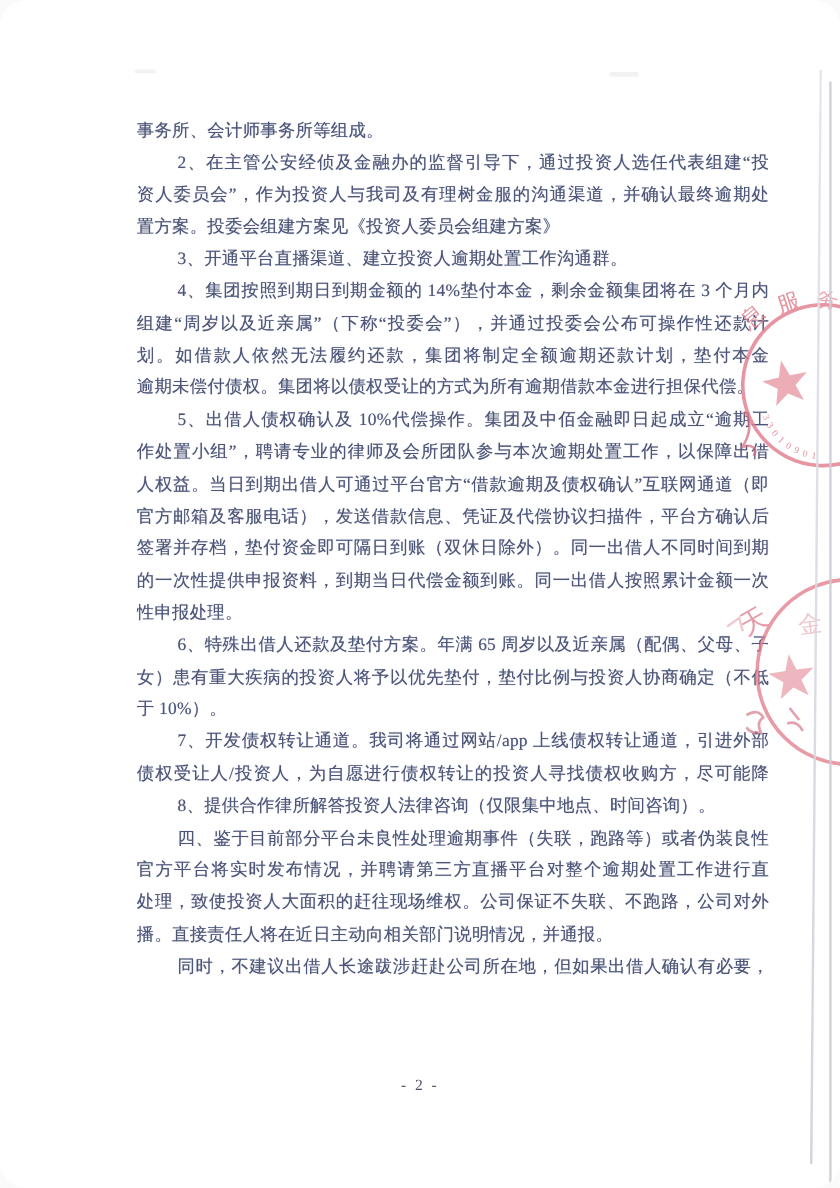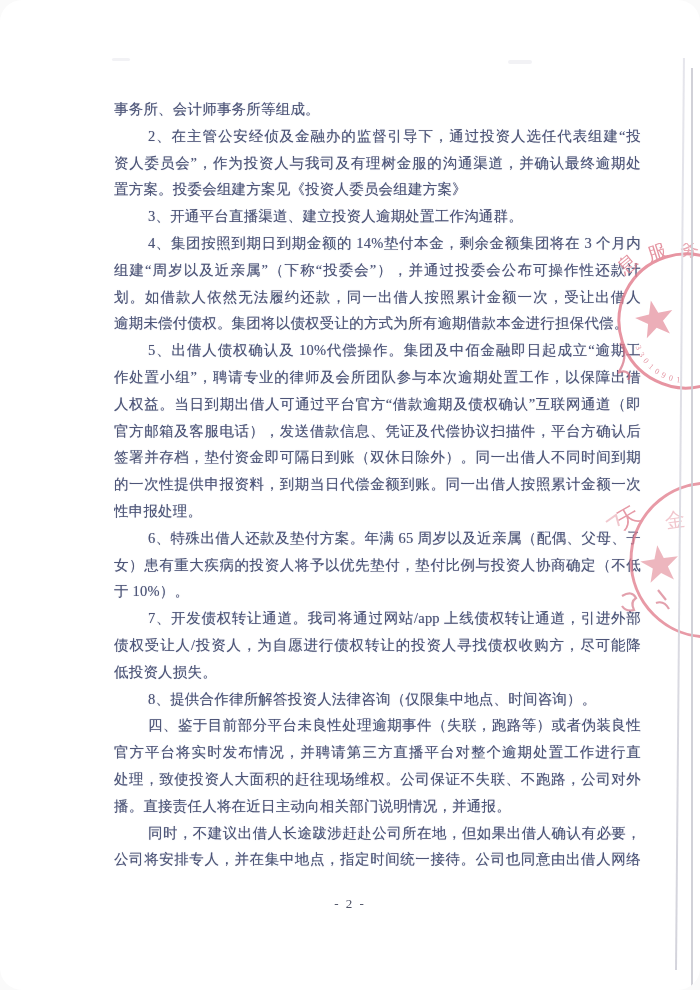--- a/index.html
+++ b/index.html
@@ -77,42 +77,40 @@
 <div class="page">
 
   <div class="doc-text">
       <div class="doc-line">事务所、会计师事务所等组成。</div>
       <div class="doc-line just ind">2、在主管公安经侦及金融办的监督引导下，通过投资人选任代表组建“投</div>
       <div class="doc-line just">资人委员会”，作为投资人与我司及有理树金服的沟通渠道，并确认最终逾期处</div>
       <div class="doc-line">置方案。投委会组建方案见《投资人委员会组建方案》</div>
       <div class="doc-line ind">3、开通平台直播渠道、建立投资人逾期处置工作沟通群。</div>
       <div class="doc-line just ind">4、集团按照到期日到期金额的 14%垫付本金，剩余金额集团将在 3 个月内</div>
       <div class="doc-line just">组建“周岁以及近亲属”（下称“投委会”），并通过投委会公布可操作性还款计</div>
-      <div class="doc-line just">划。如借款人依然无法履约还款，同一出借人按照累计金额一次，受让出借人</div>
+      <div class="doc-line just">划。如借款人依然无法履约还款，集团将制定全额逾期还款计划，垫付本金</div>
       <div class="doc-line">逾期未偿付债权。集团将以债权受让的方式为所有逾期借款本金进行担保代偿。</div>
       <div class="doc-line just ind">5、出借人债权确认及 10%代偿操作。集团及中佰金融即日起成立“逾期工</div>
       <div class="doc-line just">作处置小组”，聘请专业的律师及会所团队参与本次逾期处置工作，以保障出借</div>
       <div class="doc-line just">人权益。当日到期出借人可通过平台官方“借款逾期及债权确认”互联网通道（即</div>
       <div class="doc-line just">官方邮箱及客服电话），发送借款信息、凭证及代偿协议扫描件，平台方确认后</div>
       <div class="doc-line just">签署并存档，垫付资金即可隔日到账（双休日除外）。同一出借人不同时间到期</div>
       <div class="doc-line just">的一次性提供申报资料，到期当日代偿金额到账。同一出借人按照累计金额一次</div>
       <div class="doc-line">性申报处理。</div>
       <div class="doc-line just ind">6、特殊出借人还款及垫付方案。年满 65 周岁以及近亲属（配偶、父母、子</div>
       <div class="doc-line just">女）患有重大疾病的投资人将予以优先垫付，垫付比例与投资人协商确定（不低</div>
       <div class="doc-line">于 10%）。</div>
       <div class="doc-line just ind">7、开发债权转让通道。我司将通过网站/app 上线债权转让通道，引进外部</div>
       <div class="doc-line just">债权受让人/投资人，为自愿进行债权转让的投资人寻找债权收购方，尽可能降</div>
-      <div class="doc-line">低投资人损失。</div>
       <div class="doc-line ind">8、提供合作律所解答投资人法律咨询（仅限集中地点、时间咨询）。</div>
       <div class="doc-line just ind">四、鉴于目前部分平台未良性处理逾期事件（失联，跑路等）或者伪装良性</div>
       <div class="doc-line just">官方平台将实时发布情况，并聘请第三方直播平台对整个逾期处置工作进行直</div>
       <div class="doc-line just">处理，致使投资人大面积的赶往现场维权。公司保证不失联、不跑路，公司对外</div>
       <div class="doc-line">播。直接责任人将在近日主动向相关部门说明情况，并通报。</div>
       <div class="doc-line just ind">同时，不建议出借人长途跋涉赶赴公司所在地，但如果出借人确认有必要，</div>
-      <div class="doc-line just">公司将安排专人，并在集中地点，指定时间统一接待。公司也同意由出借人网络</div>
     </div>
 
   <div class="footer">- 2 -</div>
 
   <svg class="stamp stamp-top" viewBox="0 0 170 160">
     <defs>
       <path id="s1arc" d="M 36 98 A 53 53 0 0 0 140 96"></path>
     </defs>
     <g opacity="0.82">
       <g transform="rotate(-18 88 78)">

